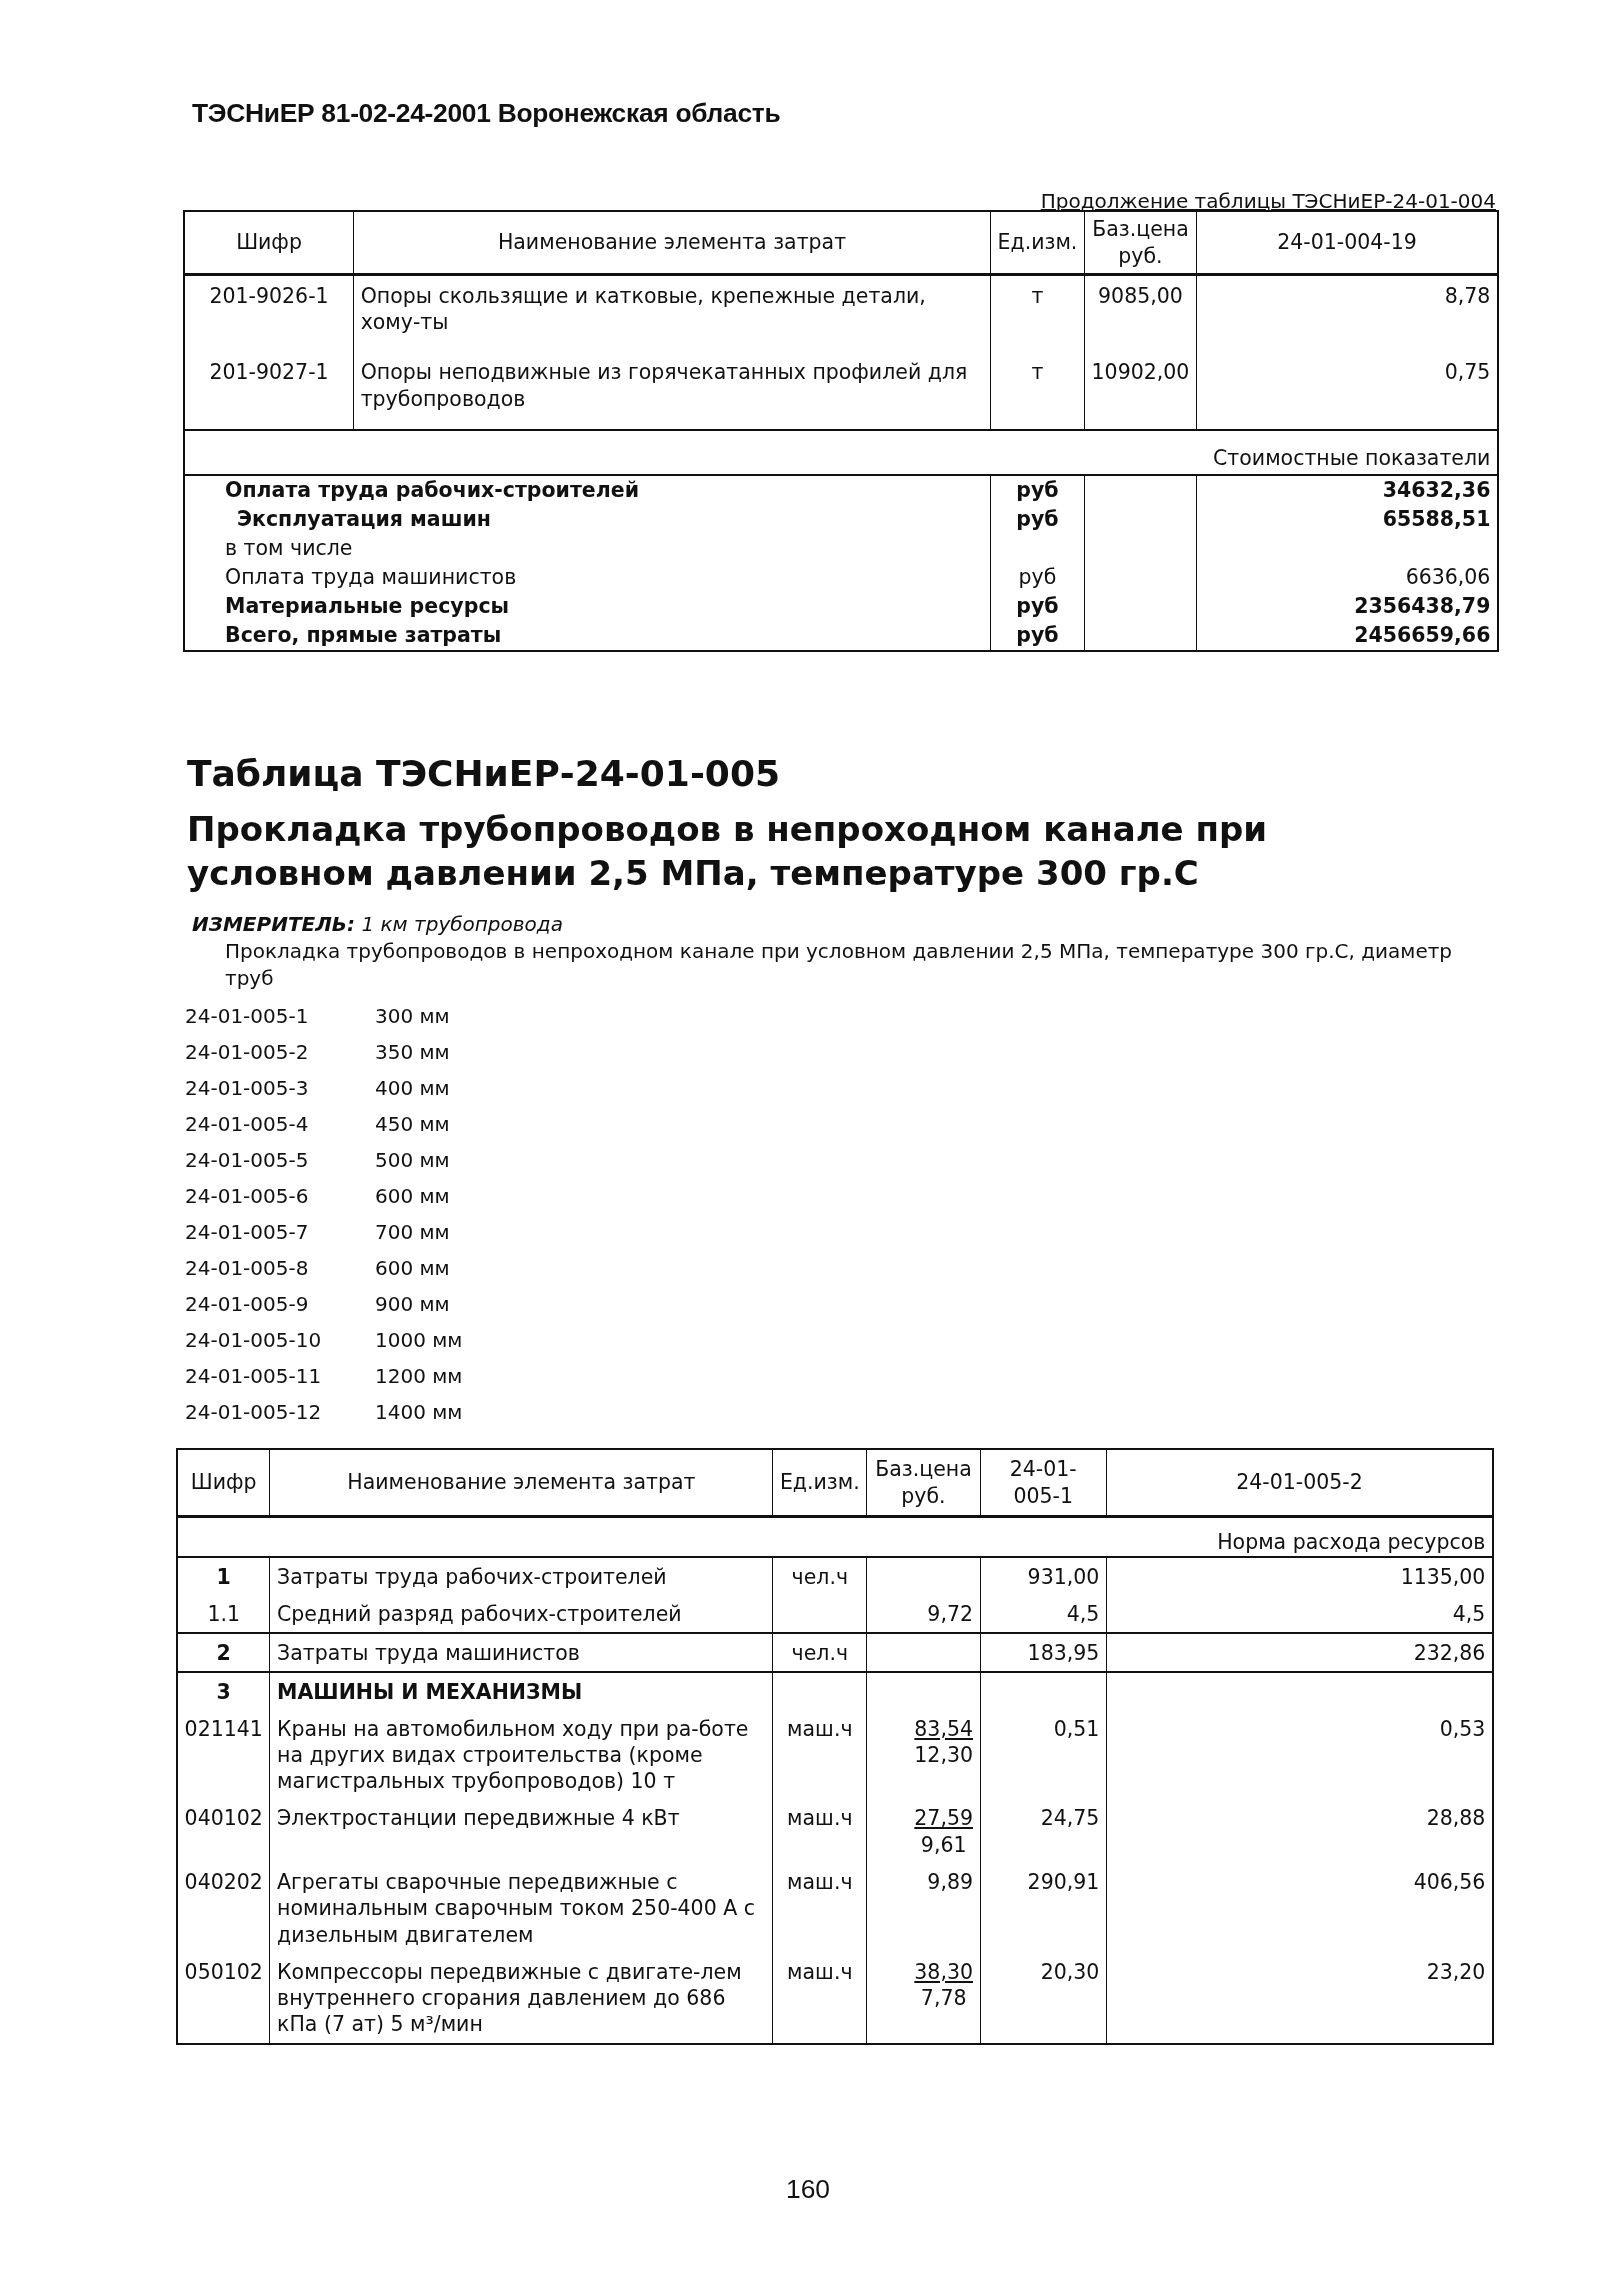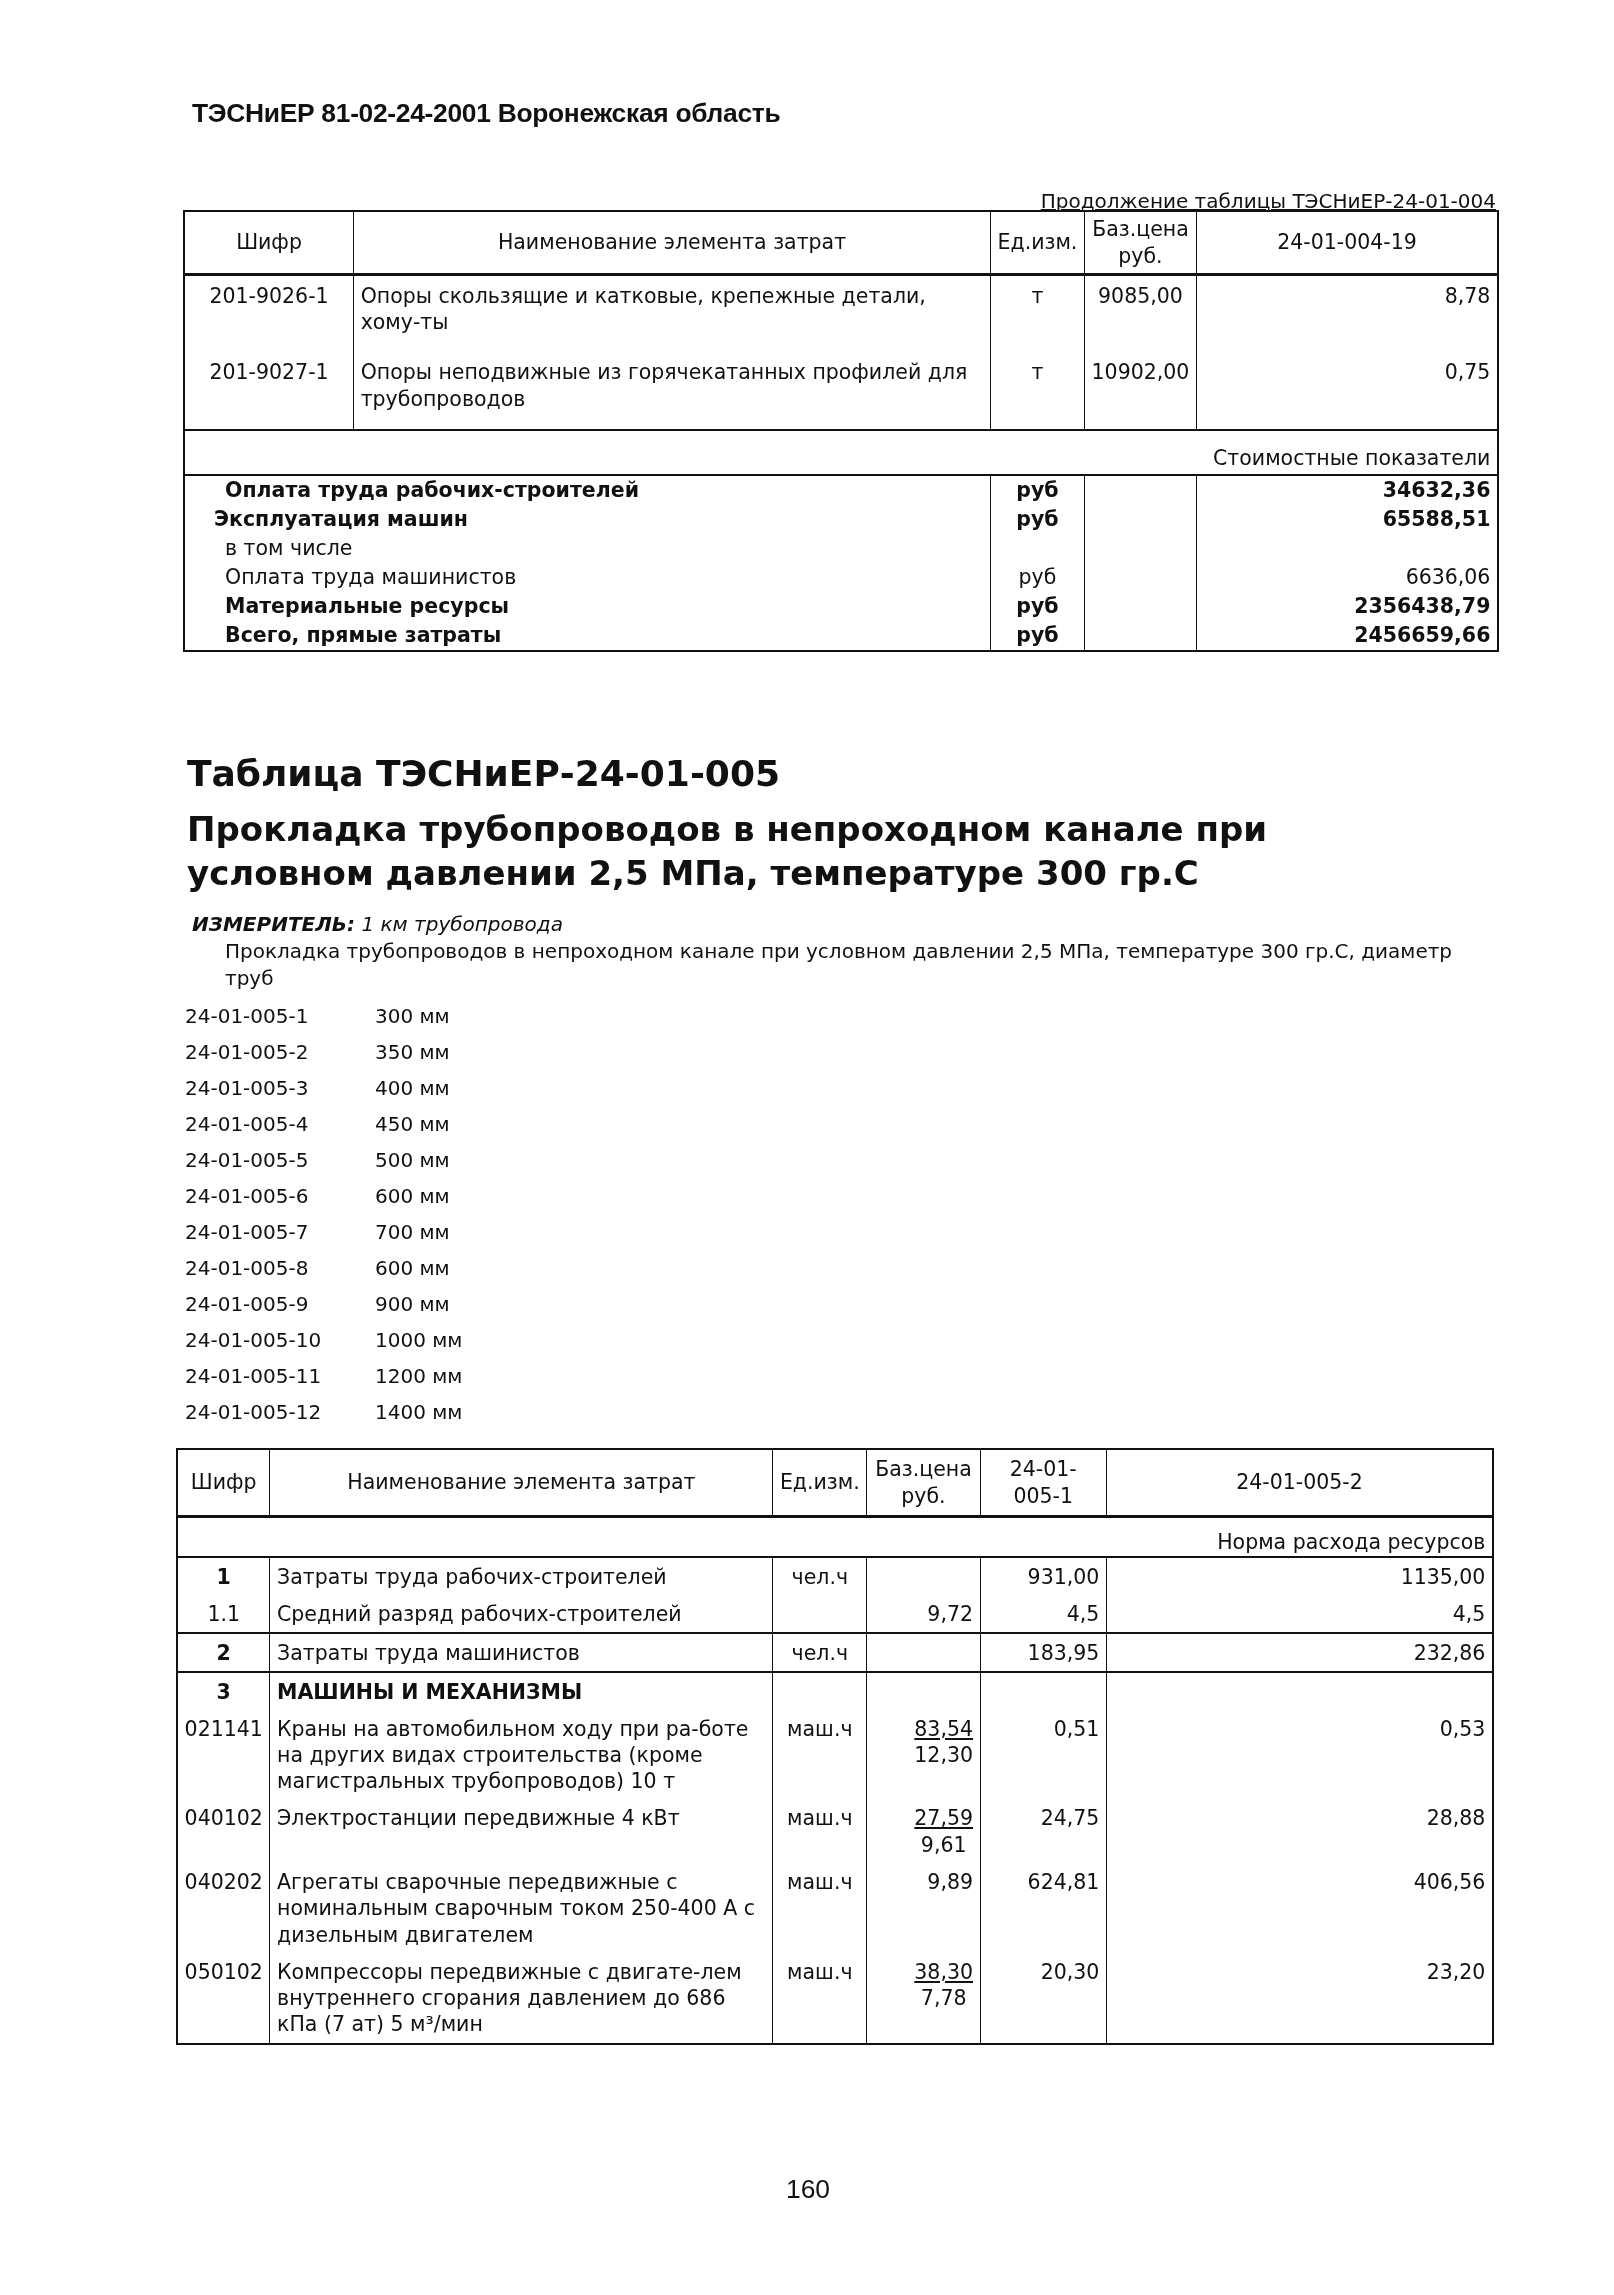--- a/index.html
+++ b/index.html
@@ -94,21 +94,21 @@
     <tr class="section">
       <td colspan="5">Стоимостные показатели</td>
     </tr>
     <tr class="cost">
       <td colspan="2" class="b" style="padding-left:40px">Оплата труда рабочих-строителей</td>
       <td class="v c b">руб</td>
       <td class="v"></td>
       <td class="v r b">34632,36</td>
     </tr>
     <tr class="cost">
-      <td colspan="2" class="b" style="padding-left:29px">Эксплуатация машин</td>
+      <td colspan="2" class="b" style="padding-left:52px">Эксплуатация машин</td>
       <td class="v c b">руб</td>
       <td class="v"></td>
       <td class="v r b">65588,51</td>
     </tr>
     <tr class="cost">
       <td colspan="2" style="padding-left:40px">в том числе</td>
       <td class="v c"></td>
       <td class="v"></td>
       <td class="v r"></td>
     </tr>
@@ -267,21 +267,21 @@
           <span class="stack">9,61</span>
         </td>
       <td class="v r">24,75</td>
       <td class="v r">28,88</td>
     </tr>
     <tr class="row">
       <td class="c">040202</td>
       <td class="v">Агрегаты сварочные передвижные с номинальным сварочным током 250-400 А с дизельным двигателем</td>
       <td class="v c">маш.ч</td>
       <td class="v r">9,89</td>
-      <td class="v r">624,81</td>
+      <td class="v r">290,91</td>
       <td class="v r">406,56</td>
     </tr>
     <tr class="row">
       <td class="c">050102</td>
       <td class="v">Компрессоры передвижные с двигате-лем внутреннего сгорания давлением до 686 кПа (7 ат) 5 м³/мин</td>
       <td class="v c">маш.ч</td>
       <td class="v r">
           <u class="stack">38,30</u>
           <span class="stack">7,78</span>
         </td>

